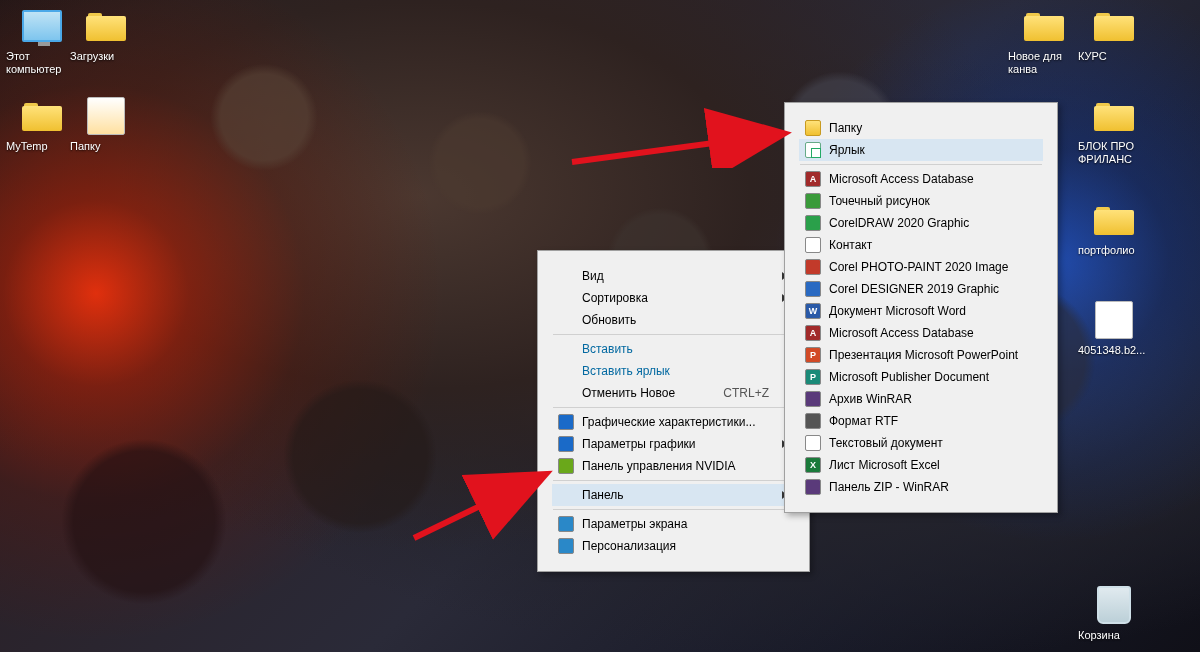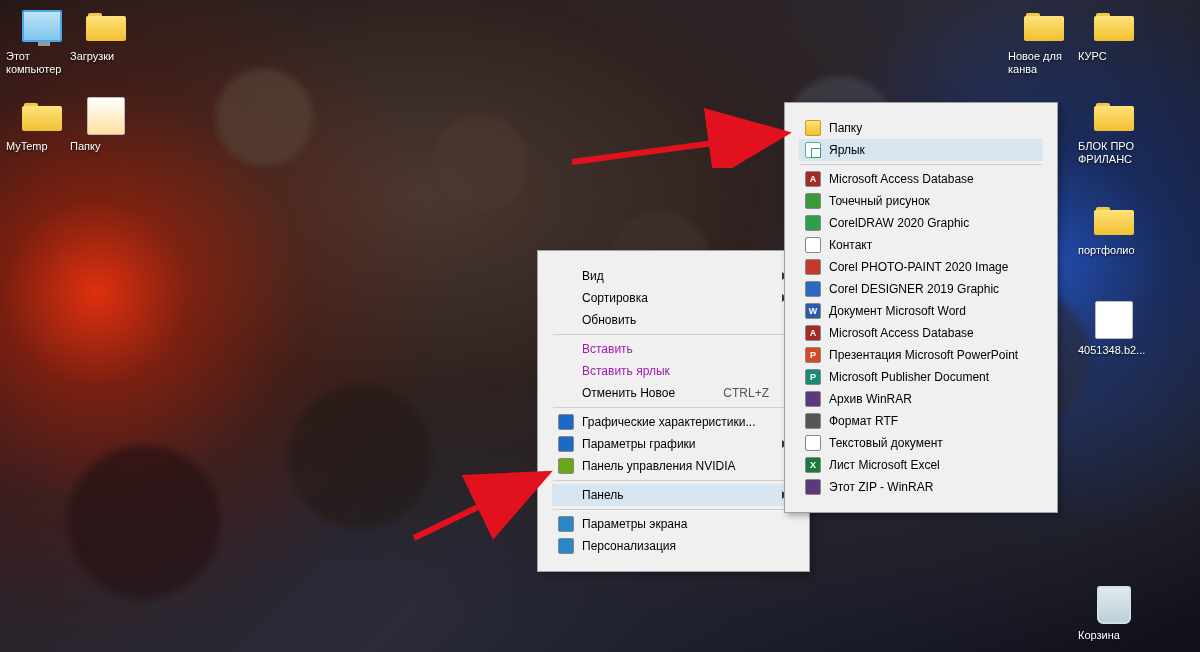--- a/index.html
+++ b/index.html
@@ -36,21 +36,21 @@
 .monitor{width:40px;height:28px;border:2px solid #4aa8e8;background:linear-gradient(#bfe3f5,#7ec5ee);position:relative;border-radius:2px}
 .monitor::after{content:"";position:absolute;bottom:-6px;left:14px;width:12px;height:4px;background:#999}
 
 .sq{width:36px;height:36px;background:#fff;border:1px solid #bbb;border-radius:2px}
 
 .bin{width:30px;height:34px;border:2px solid #cfe0e8;border-radius:3px 3px 6px 6px;background:linear-gradient(#e0eaef,#bcd0d8)}
 
 .ctxmenu{position:absolute;background:#f0f0f0;border:1px solid #a0a0a0;box-shadow:3px 3px 6px rgba(0,0,0,.3);padding:14px}
 .ctxmenu .row{height:22px;display:flex;align-items:center;padding:0 26px 0 30px;position:relative;white-space:nowrap}
 .ctxmenu .row.hov{background:#d8e6f2}
-.ctxmenu .row.dis{color:#a21caf}
+.ctxmenu .row.dis{color:#0369a1}
 .ctxmenu .sep{height:1px;background:#d0d0d0;margin:3px 1px}
 .ctxmenu .row .sc{position:absolute;right:26px;color:#555}
 .ctxmenu .row .arr{position:absolute;right:8px;top:50%;transform:translateY(-50%);width:0;height:0;border-left:5px solid #333;border-top:4px solid transparent;border-bottom:4px solid transparent}
 .ctxmenu .row .pic{position:absolute;left:6px;top:3px;width:16px;height:16px}
 
 .fico{width:16px;height:16px;border:1px solid #888;border-radius:2px;box-sizing:border-box;display:flex;align-items:center;justify-content:center;font-size:9px;font-weight:bold;color:#fff}
 .fico.folder-s{background:linear-gradient(#ffe27a,#f0c030);border-color:#c89a20}
 .fico.short{background:#fff;border-color:#6a8;position:relative}
 .fico.short::after{content:"";position:absolute;right:-1px;bottom:-1px;width:8px;height:8px;background:#fff;border:1px solid #2a6;}
 .fico.acc{background:#a12a2a}.fico.bmp{background:#3a9a3a}.fico.cdr{background:#2aa04a}
@@ -287,21 +287,21 @@
     <div class="row">
         <span class="pic">
           <span class="fico xls">X</span>
         </span>
         <span>Лист Microsoft Excel</span>
       </div>
     <div class="row">
         <span class="pic">
           <span class="fico zip"></span>
         </span>
-        <span>Этот ZIP - WinRAR</span>
+        <span>Панель ZIP - WinRAR</span>
       </div>
   </div>
 
   <svg class="annot" style="left:568px;top:96px" width="226" height="72">
     <defs>
         <marker id="ah1" markerWidth="14" markerHeight="14" refX="12" refY="6" orient="auto">
           <path d="M0,0 L14,6 L0,12 Z" fill="#e1121d"></path>
         </marker>
       </defs>
     <line x1="4" y1="66" x2="212" y2="38" stroke="#e1121d" stroke-width="6" marker-end="url(#ah1)"></line>

